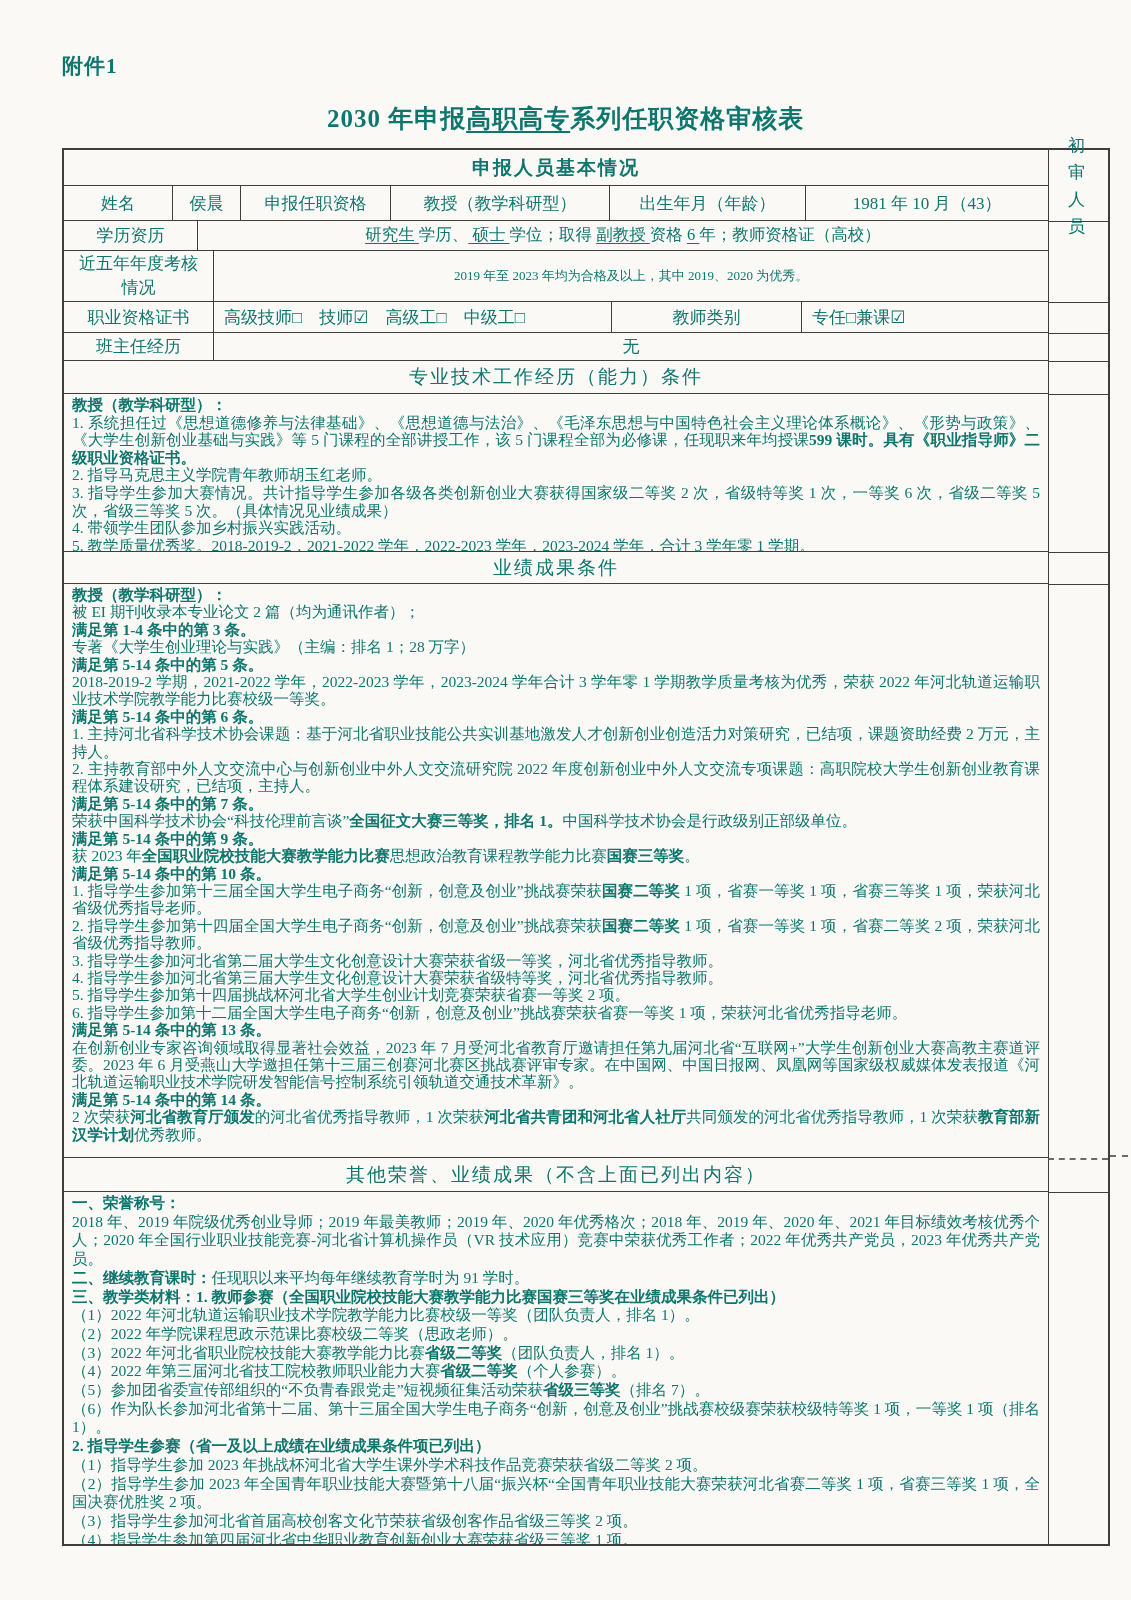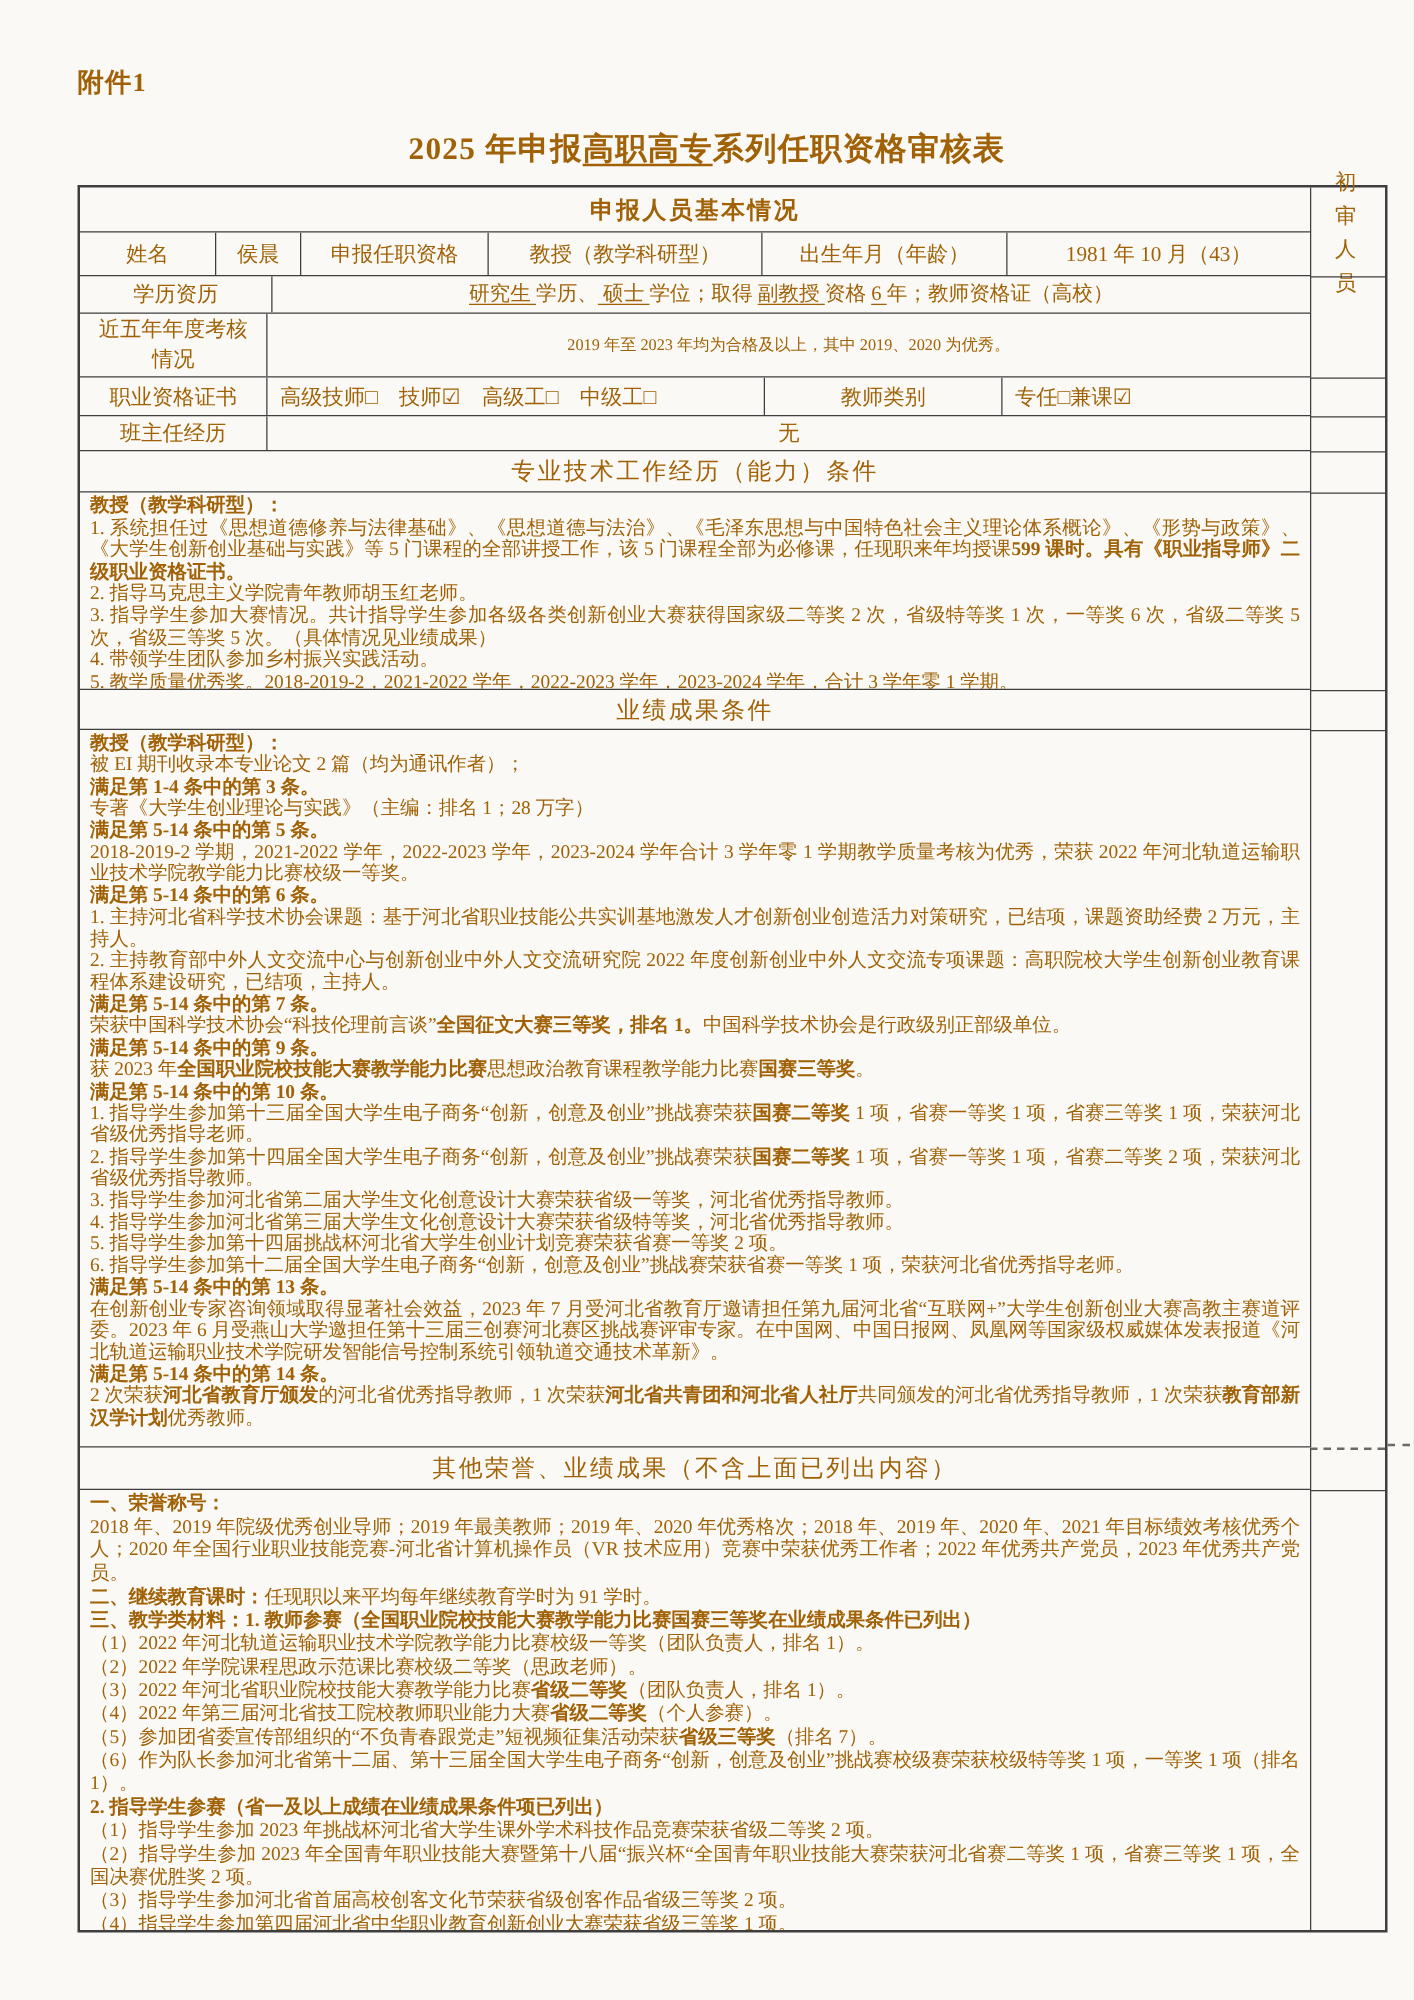--- a/index.html
+++ b/index.html
@@ -1,19 +1,19 @@
 <!DOCTYPE html>
 <html><head>
 <meta charset="utf-8">
 <style>
   html,body{margin:0;padding:0;background:#e8e8e6;}
   .page{
     width:1131px;height:1600px;position:relative;margin:0 auto;
     background:#faf9f5;
-    color:#a16207;
+    color:#0f766e;
     font-family:"Liberation Serif","DejaVu Serif",serif;
     overflow:hidden;
   }
   .attachment{position:absolute;left:62px;top:52px;font-size:21px;font-weight:bold;letter-spacing:1px;}
   .doc-title{position:absolute;left:0;top:102px;width:100%;text-align:center;
     font-size:25px;font-weight:bold;letter-spacing:1px;}
   .doc-title .u2{text-decoration:underline;text-underline-offset:4px;}
 
   .form{
     position:absolute;left:62px;top:148px;width:1048px;height:1398px;
@@ -48,39 +48,39 @@
   .dash-ext{position:absolute;left:1110px;top:1155px;width:18px;border-top:2px dashed #6a6a6a;}
   .value-17{font-size:13px;}
 </style>
 </head>
 <body>
 
 <div class="page">
 
   <div class="attachment">附件1</div>
 
-  <div class="doc-title"><span>2025 年申报</span><span class="u2">高职高专</span><span>系列任职资格审核表</span></div>
+  <div class="doc-title"><span>2030 年申报</span><span class="u2">高职高专</span><span>系列任职资格审核表</span></div>
 
   <div class="form">
 
     <div class="mrow" style="grid-row:1">
       <div class="cell nr b" style="flex:1;font-size:19px;letter-spacing:2px">申报人员基本情况</div>
     </div>
 
     <div class="mrow" style="grid-row:2">
       <div class="cell" style="width:109px">姓名</div>
       <div class="cell" style="width:68px">侯晨</div>
       <div class="cell" style="width:150px">申报任职资格</div>
       <div class="cell" style="width:219px">教授（教学科研型）</div>
       <div class="cell" style="width:196px">出生年月（年龄）</div>
       <div class="cell nr" style="flex:1">1981 年 10 月（43）</div>
     </div>
 
     <div class="mrow" style="grid-row:3">
-      <div class="cell" style="width:154px">学历资历</div>
+      <div class="cell" style="width:134px">学历资历</div>
       <div class="cell nr edu-line" style="flex:1;display:block">
           <div class="rline"><span class="u"> 研究生 </span><span> 学历、</span><span class="u"> 硕士 </span><span> 学位；取得 </span><span class="u"> 副教授 </span><span> 资格 </span><span class="u"> 6 </span><span>年；教师资格证（高校）</span></div>
         </div>
     </div>
 
     <div class="mrow" style="grid-row:4">
       <div class="cell" style="width:150px">
           <span class="wrap-label">近五年年度考核情况</span>
         </div>
       <div class="cell nr value-17" style="flex:1">2019 年至 2023 年均为合格及以上，其中 2019、2020 为优秀。</div>

